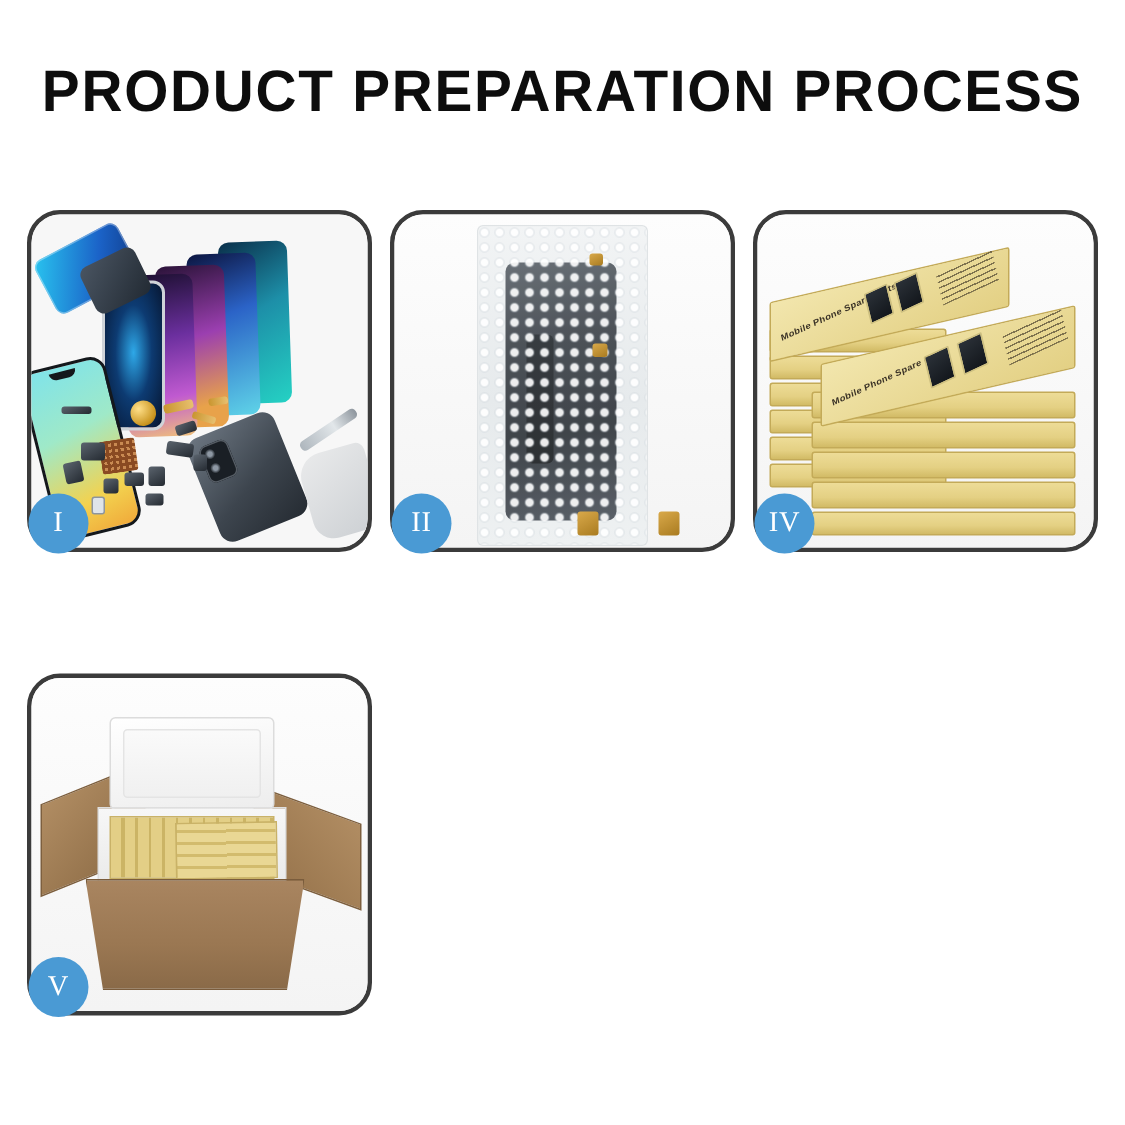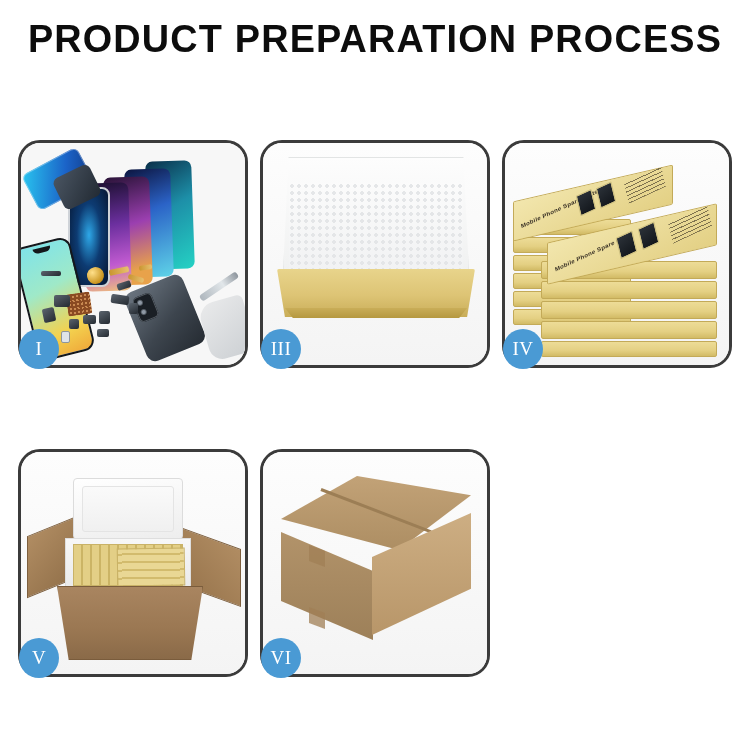--- a/index.html
+++ b/index.html
@@ -8,21 +8,21 @@
     width: 750px;
     height: 750px;
     background: #ffffff;
     font-family: "Liberation Sans", sans-serif;
     overflow: hidden;
   }
 
   #page { position: relative; width: 750px; height: 750px; background: #fff; }
 
   
-  .header { width: 750px; padding-top: 19px; text-align: center; }
+  .header { width: 750px; padding-top: 42px; text-align: center; }
 
   .title {
     font-family: "Liberation Sans", sans-serif;
     font-weight: bold;
     font-size: 39px;
     letter-spacing: 1.2px;
     color: #0d0d0d;
     line-height: 1.05;
     transform: scaleX(0.97);
   }
@@ -410,31 +410,34 @@
         <div class="scr part pa8"></div>
         <div class="scr part pa9"></div>
         <div class="scr part pa10"></div>
         <div class="scr part pa11"></div>
         <div class="scr tweezer"></div>
         <div class="scr hand"></div>
       </div>
       <div class="badge">I</div>
     </div>
 
-
     <div class="panel">
       <div class="panel-inner">
-        <div class="b3-lid"></div>
-        <div class="b3-foam"></div>
-        <div class="b3-inner"></div>
-        <div class="b3-body"></div>
-        <div class="b3-edge"></div>
+        <div class="bw-bag">
+          <div class="bw-item"></div>
+          <div class="bw-bubbles"></div>
+          <div class="bw-tab bt1"></div>
+          <div class="bw-tab bt2"></div>
+          <div class="bw-tab bt3"></div>
+          <div class="bw-tab bt4"></div>
+        </div>
       </div>
-      <div class="badge">III</div>
+      <div class="badge">II</div>
     </div>
+
 
     <div class="panel">
       <div class="panel-inner">
         <div class="stack">
 
           <div class="sbox" style="left:0px;  top:58px;  width:118px; height:16px;"></div>
           <div class="sbox" style="left:0px;  top:76px;  width:118px; height:16px;"></div>
           <div class="sbox" style="left:0px;  top:94px;  width:118px; height:16px;"></div>
           <div class="sbox" style="left:0px;  top:112px; width:118px; height:16px;"></div>
           <div class="sbox" style="left:0px;  top:130px; width:118px; height:16px;"></div>
@@ -472,26 +475,15 @@
         <div class="v-flapR"></div>
         <div class="v-foamLid"></div>
         <div class="v-foamBox"></div>
         <div class="v-contents"></div>
         <div class="v-contents2"></div>
         <div class="v-body"></div>
       </div>
       <div class="badge">V</div>
     </div>
 
-    <div class="panel">
-      <div class="panel-inner">
-        <div class="c-top"></div>
-        <div class="c-seam"></div>
-        <div class="c-left"></div>
-        <div class="c-right"></div>
-        <div class="c-tape ct1"></div>
-        <div class="c-tape ct2"></div>
-      </div>
-      <div class="badge">VI</div>
-    </div>
 
   </div>
 </div>
 
 </body></html>

